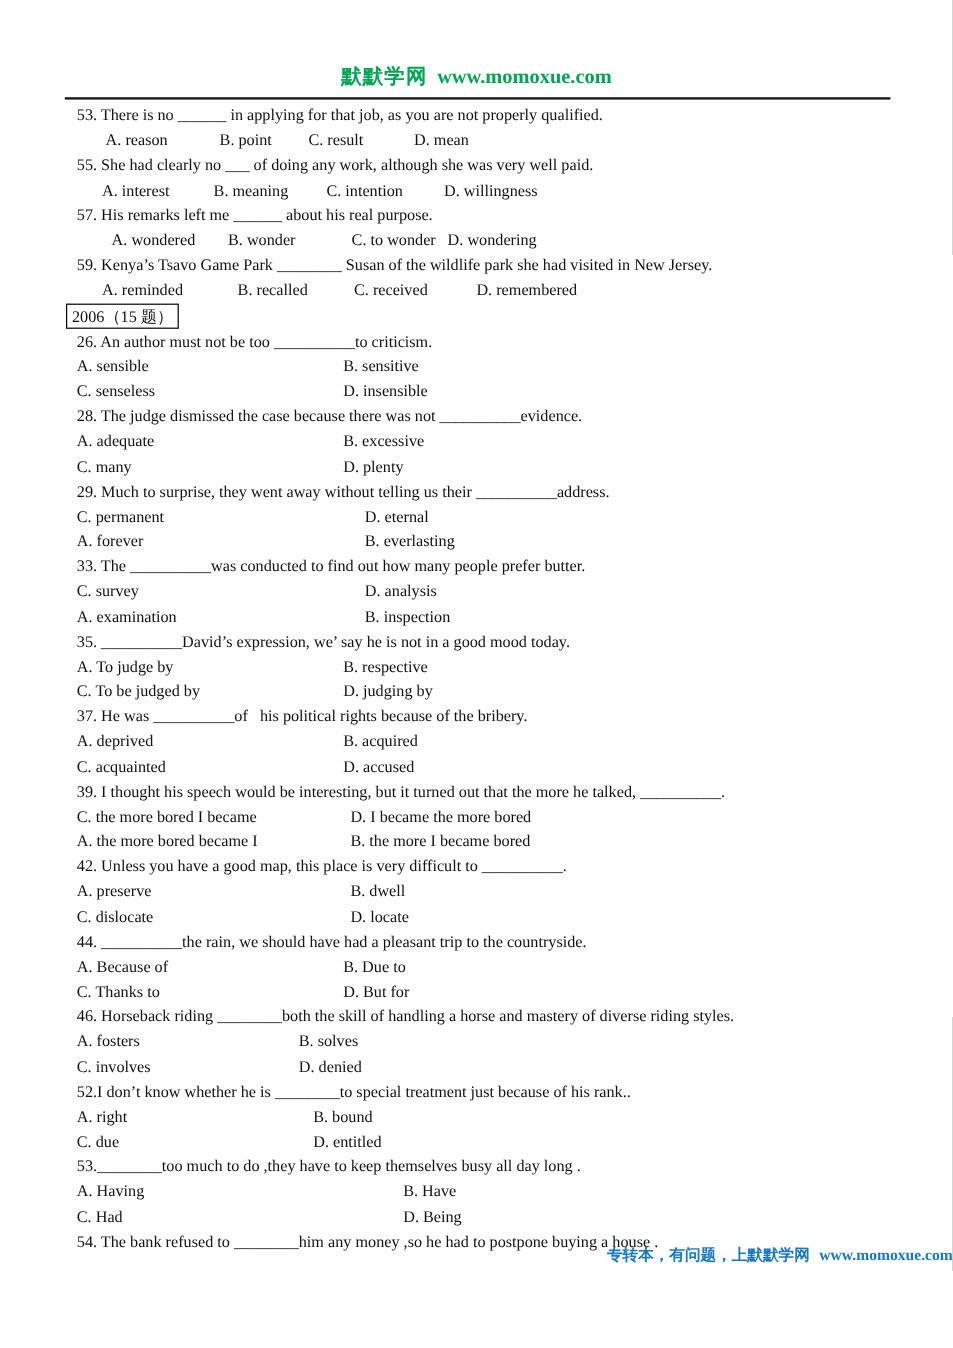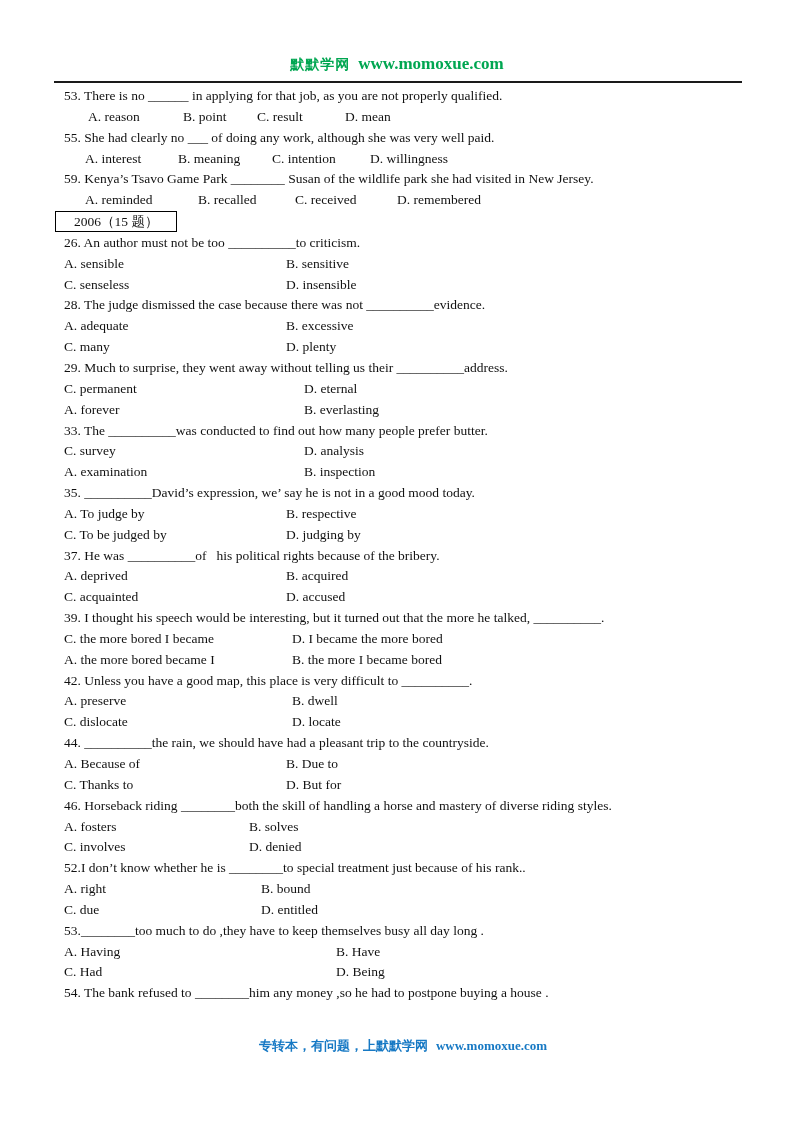--- a/index.html
+++ b/index.html
@@ -10,44 +10,44 @@
     margin: 0 auto;
     background: #ffffff;
     font-family: "Liberation Serif", "DejaVu Serif", serif;
     font-size: 13.5px;
     color: #111111;
     overflow: hidden;
   }
   .header { text-align: center; padding-top: 52px; line-height: 24px; white-space: pre; }
   .site-name {
     font-family: "DejaVu Sans", "Liberation Sans", sans-serif;
-    font-weight: bold; font-size: 14px; color: #00a651; letter-spacing: 1px;
+    font-weight: bold; font-size: 17px; color: #00a651; letter-spacing: 1px;
   }
   .site-url {
     font-family: "Liberation Serif", serif;
     font-weight: bold; font-size: 17px; color: #00a651; margin-left: 8px;
   }
   .divider { border: 0; border-top: 2px solid #1a1a1a; margin: 4px 52px 0 54px; }
   .content { margin: 3px 40px 0 64px; line-height: 20.85px; }
   .stem { white-space: pre; }
   .opts-inline { white-space: pre; padding-left: 24px; }
   .opts-inline .op { display: inline-block; }
   .opt-row { white-space: pre; }
   .oa { display: inline-block; width: 222px; }
   .section-box {
     display: inline-block;
     border: 1px solid #000;
-    padding: 0 18px;
+    padding: 0 4px;
     margin-left: -9px;
     line-height: 19px;
     white-space: pre;
   }
   .footer {
     position: absolute; top: 1037px; left: 12px; right: 0;
-    text-align: center; white-space: pre;
+    text-align: right; white-space: pre;
   }
   .footer-slogan {
     font-family: "DejaVu Sans", "Liberation Sans", sans-serif;
     font-weight: bold; font-size: 13px; color: #1779c4;
   }
   .footer-url {
     font-family: "Liberation Serif", serif;
     font-weight: bold; font-size: 13px; color: #1779c4; margin-left: 8px;
   }
 </style>
@@ -64,20 +64,24 @@
     <div class="q">
       <div class="stem">53. There is no ______ in applying for that job, as you are not properly qualified.</div>
       <div class="opts-inline"><span class="op" style="width:95px">A. reason</span><span class="op" style="width:74px">B. point</span><span class="op" style="width:88px">C. result</span><span class="op">D. mean</span></div>
     </div>
 
     <div class="q">
       <div class="stem">55. She had clearly no ___ of doing any work, although she was very well paid.</div>
       <div class="opts-inline" style="padding-left:21px"><span class="op" style="width:93px">A. interest</span><span class="op" style="width:94px">B. meaning</span><span class="op" style="width:98px">C. intention</span><span class="op">D. willingness</span></div>
     </div>
 
+    <div class="q">
+      <div class="stem">57. His remarks left me ______ about his real purpose.</div>
+      <div class="opts-inline" style="padding-left:29px"><span class="op" style="width:97px">A. wondered</span><span class="op" style="width:103px">B. wonder</span><span class="op" style="width:80px">C. to wonder</span><span class="op">D. wondering</span></div>
+    </div>
 
     <div class="q">
       <div class="stem">59. Kenya’s Tsavo Game Park ________ Susan of the wildlife park she had visited in New Jersey.</div>
       <div class="opts-inline" style="padding-left:21px"><span class="op" style="width:113px">A. reminded</span><span class="op" style="width:97px">B. recalled</span><span class="op" style="width:102px">C. received</span><span class="op">D. remembered</span></div>
     </div>
 
     <div>
       <span class="section-box">2006（15 题）</span>
     </div>
 

